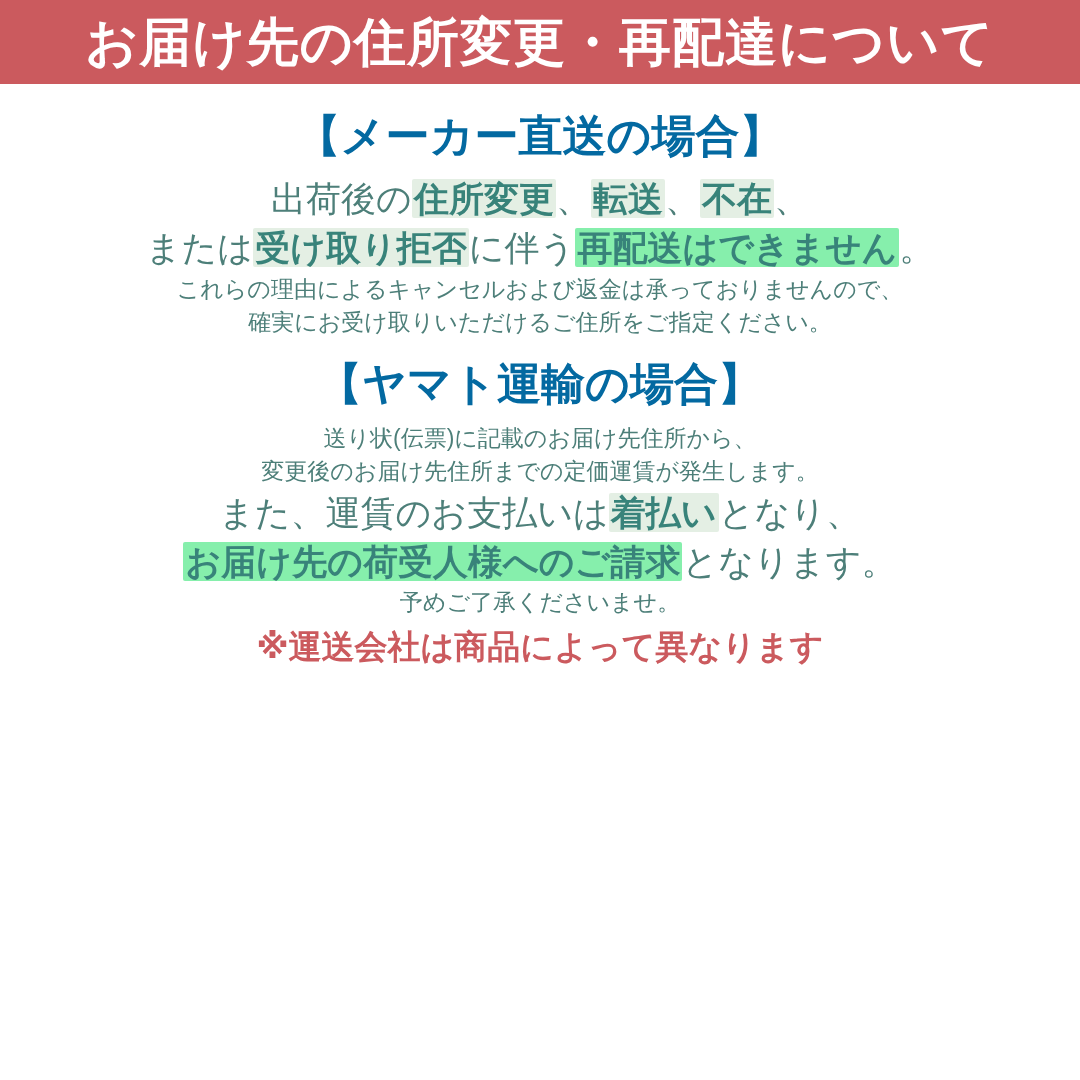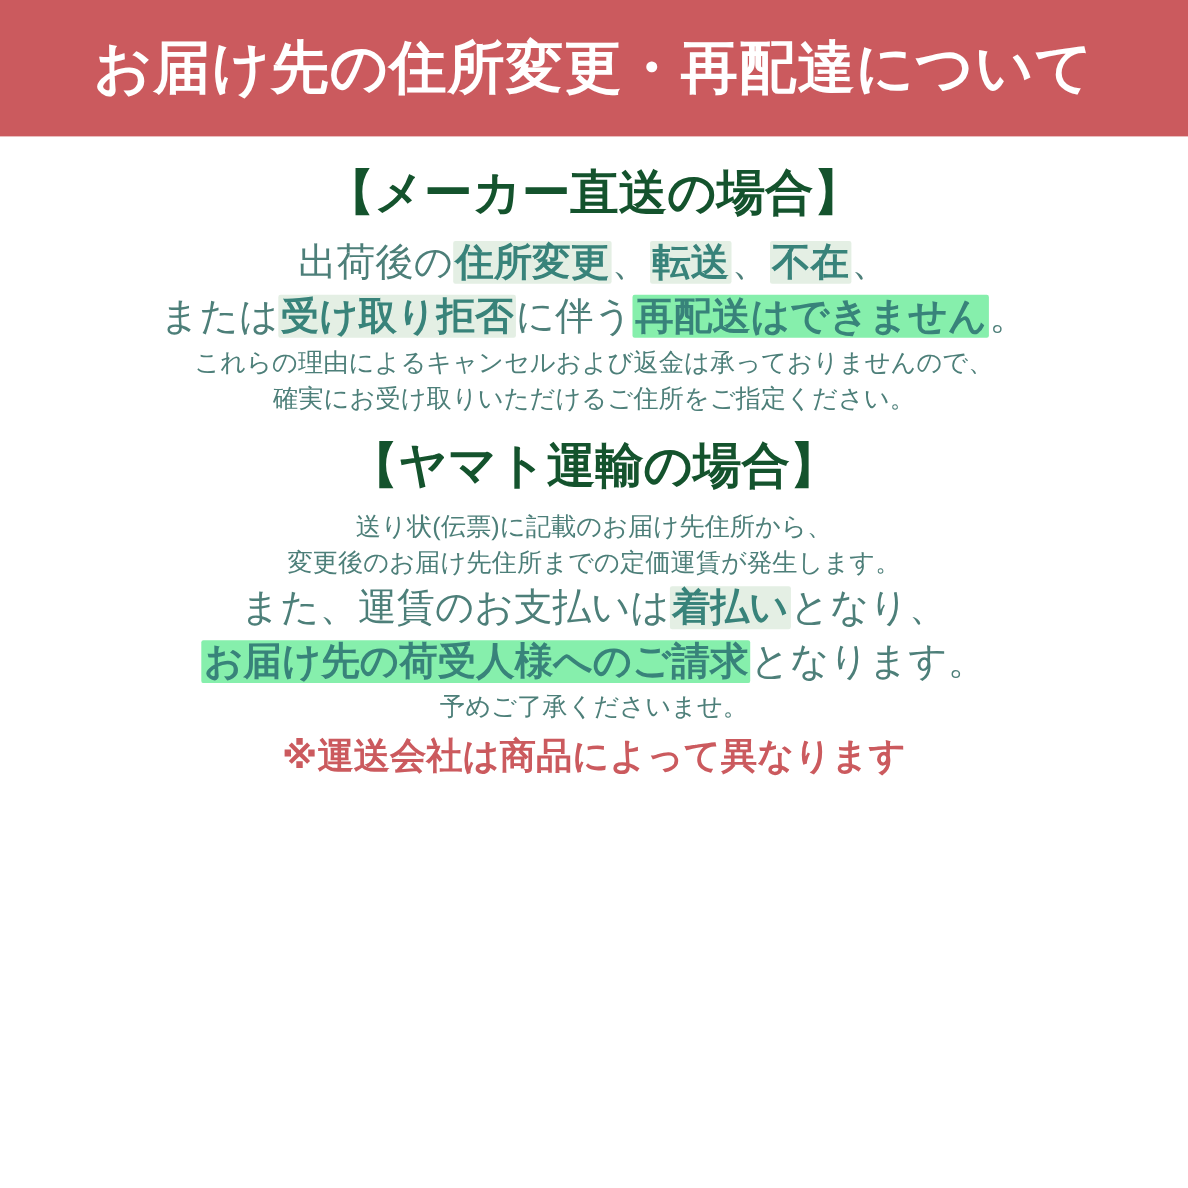--- a/index.html
+++ b/index.html
@@ -15,21 +15,21 @@
   }
   .page {
     position: relative;
     width: 1080px;
     height: 1080px;
     box-sizing: border-box;
   }
   
   .header-band {
     width: 100%;
-    height: 124px;
+    height: 84px;
     background: #cb5a5e;
     display: flex;
     align-items: center;
     justify-content: center;
     box-sizing: border-box;
   }
   .header-title {
     color: #ffffff;
     font-size: 52px;
     font-weight: bold;
@@ -37,21 +37,21 @@
     white-space: nowrap;
     line-height: 1;
   }
   
   .content {
     padding: 14px 18px 0 18px;
     box-sizing: border-box;
     text-align: center;
   }
   .section-heading {
-    color: #14532d;
+    color: #0369a1;
     font-size: 44px;
     font-weight: bold;
     line-height: 1.25;
     margin: 10px 0 12px 0;
     white-space: nowrap;
   }
   .line {
     color: #4d7f79;
     font-size: 35px;
     line-height: 1.35;

